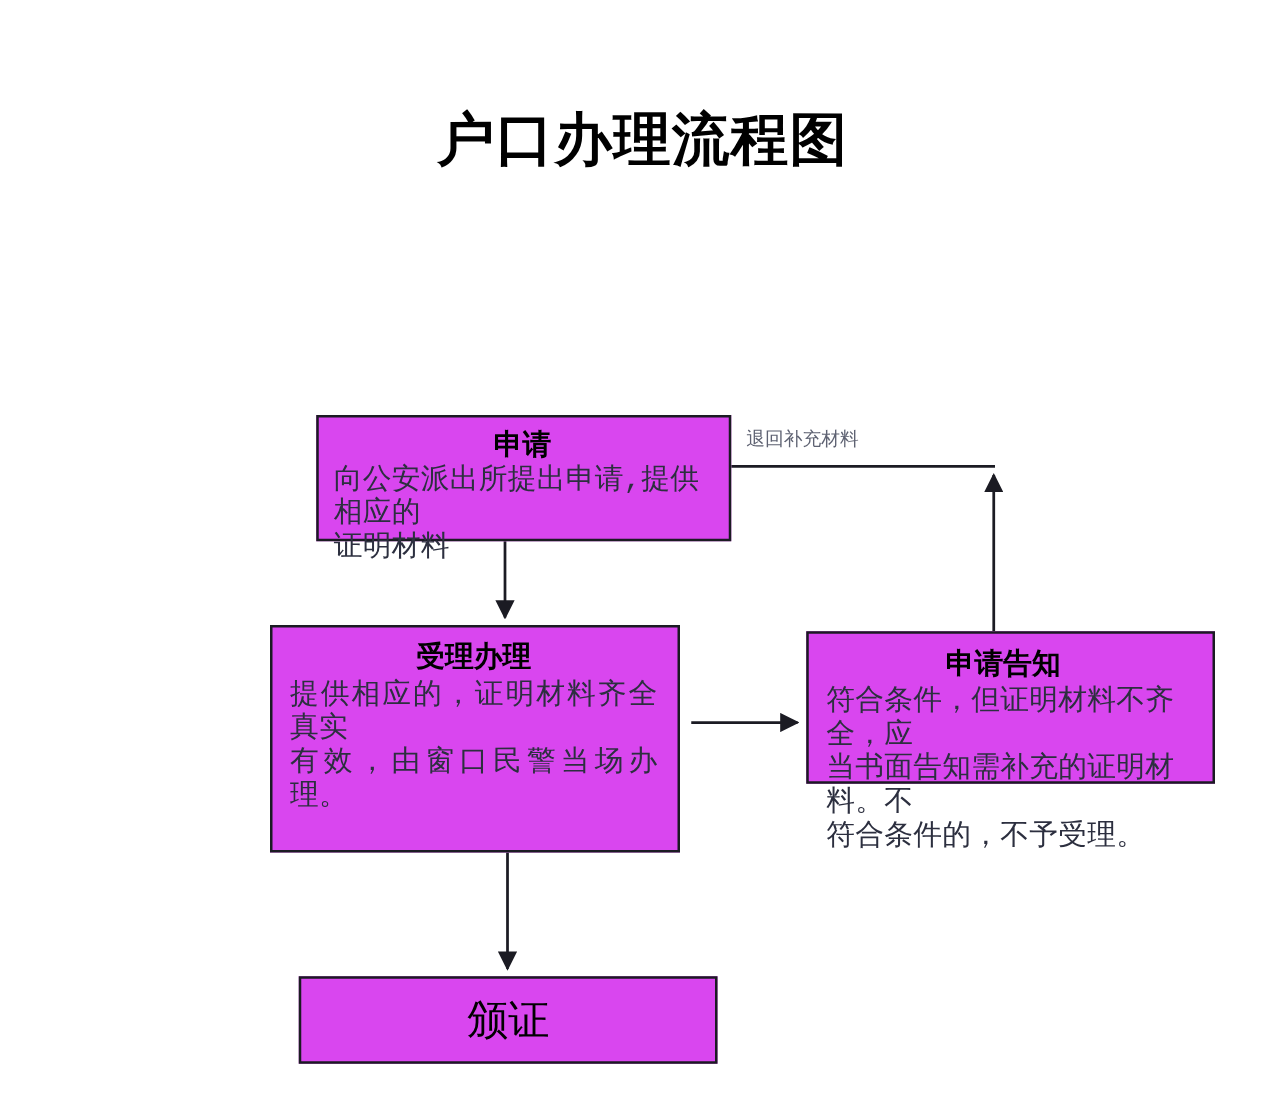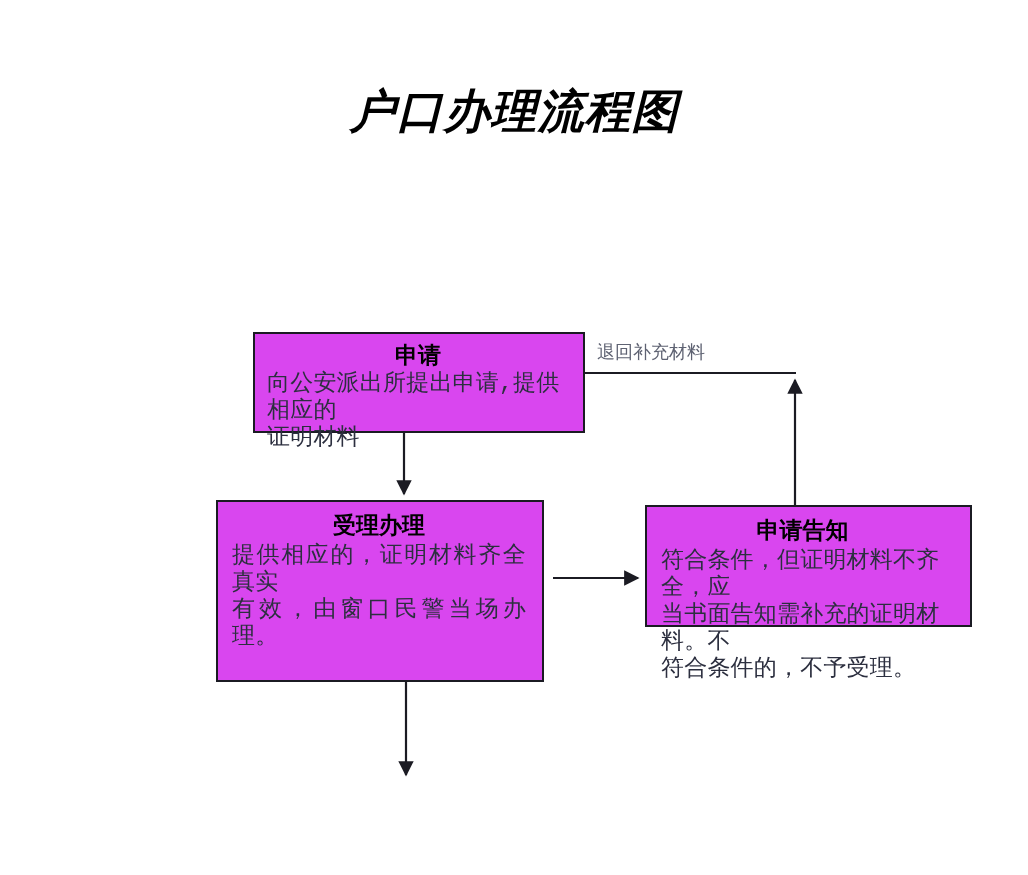--- a/index.html
+++ b/index.html
@@ -23,21 +23,20 @@
     top: 84px;
     width: 1028px;
     text-align: center;
     font-family: "Liberation Sans", sans-serif;
     font-weight: bold;
     font-size: 46px;
     line-height: 54px;
     color: #000000;
     letter-spacing: 1px;
     white-space: nowrap;
-    font-style: italic;
   }
 
   
   .node {
     position: absolute;
     box-sizing: border-box;
     border: 2px solid #1b1b23;
     background: #d946ef;
   }
   .node-head {
@@ -90,21 +89,21 @@
   #node-issue .node-head {
     font-weight: normal;
     font-size: 33px;
     line-height: 40px;
   }
 
   
   .edge-label {
     position: absolute;
     font-family: "Liberation Serif", serif;
-    font-size: 18px;
+    font-size: 15px;
     line-height: 22px;
     color: #5e6272;
     white-space: nowrap;
   }
   #label-return { left: 597px; top: 341px; }
 
   
   #connectors {
     position: absolute;
     left: 0; top: 0;
@@ -148,16 +147,19 @@
     <div class="node-body">有效，由窗口民警当场办理。</div>
   </div>
 
   <div class="node" id="node-notify">
     <div class="node-head">申请告知</div>
     <div class="node-body">符合条件，但证明材料不齐全，应</div>
     <div class="node-body">当书面告知需补充的证明材料。不</div>
     <div class="node-body">符合条件的，不予受理。</div>
   </div>
 
+  <div class="node" id="node-issue">
+    <div class="node-head">颁证</div>
+  </div>
 
   <div class="edge-label" id="label-return">退回补充材料</div>
 
 </div>
 
 </body></html>

